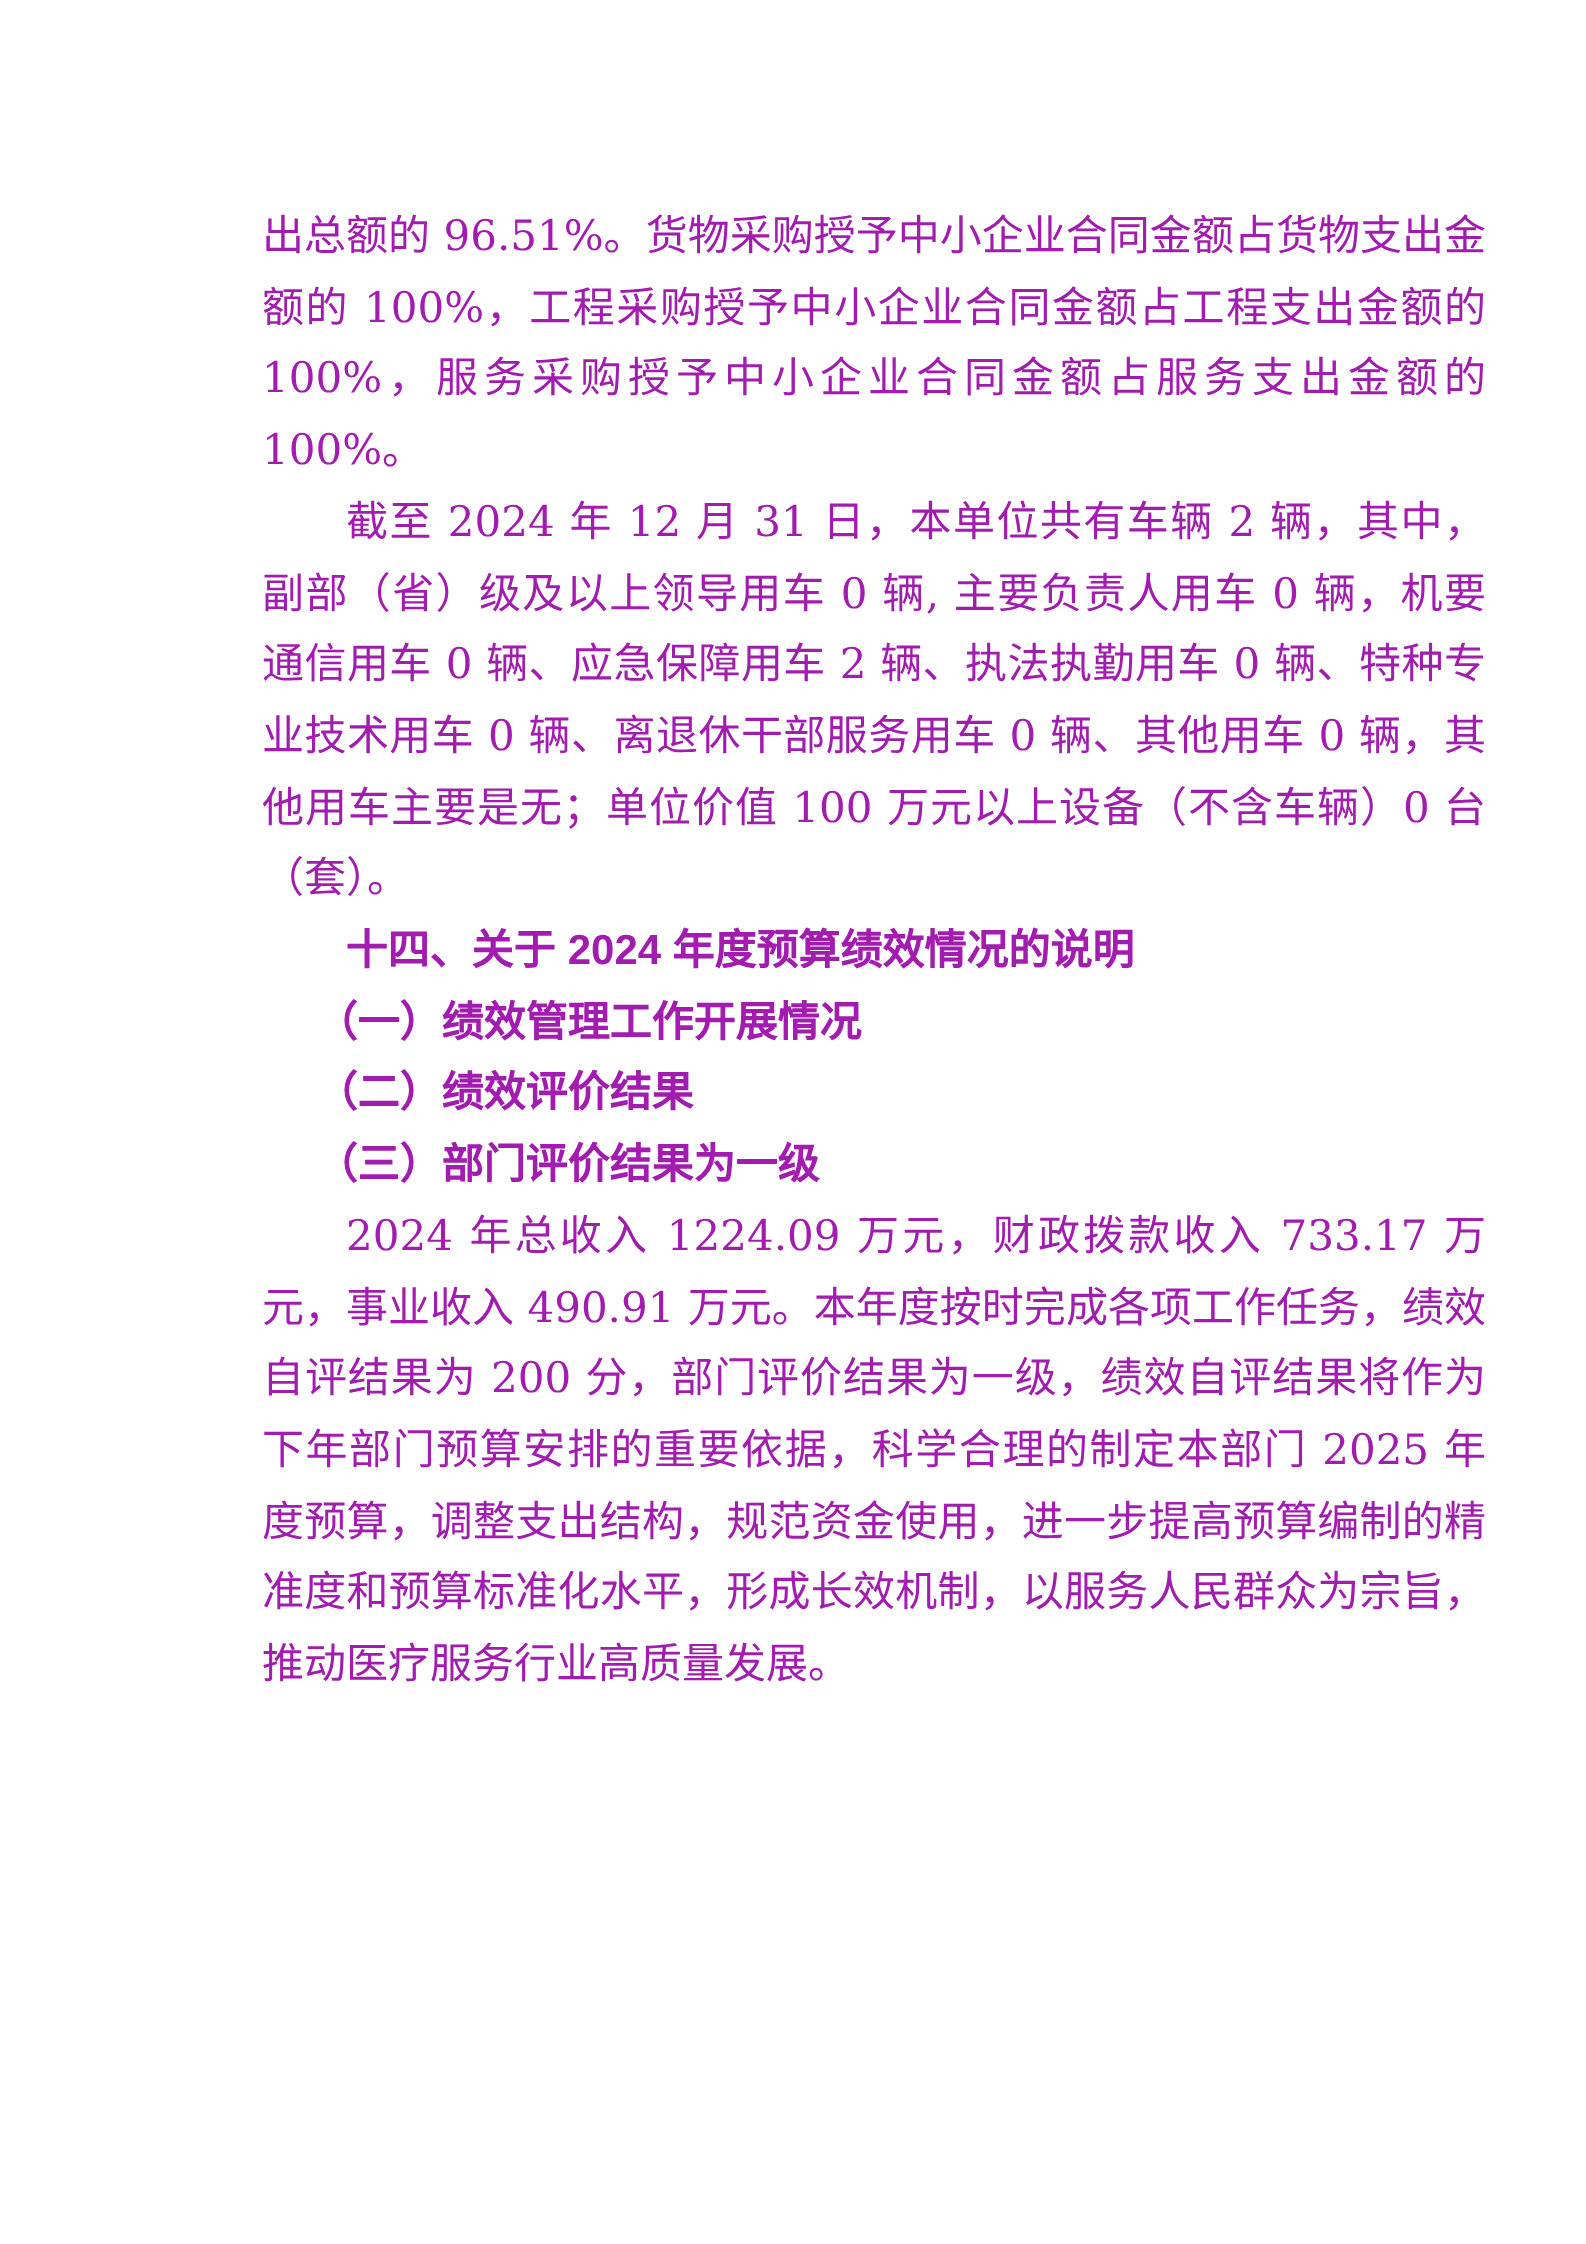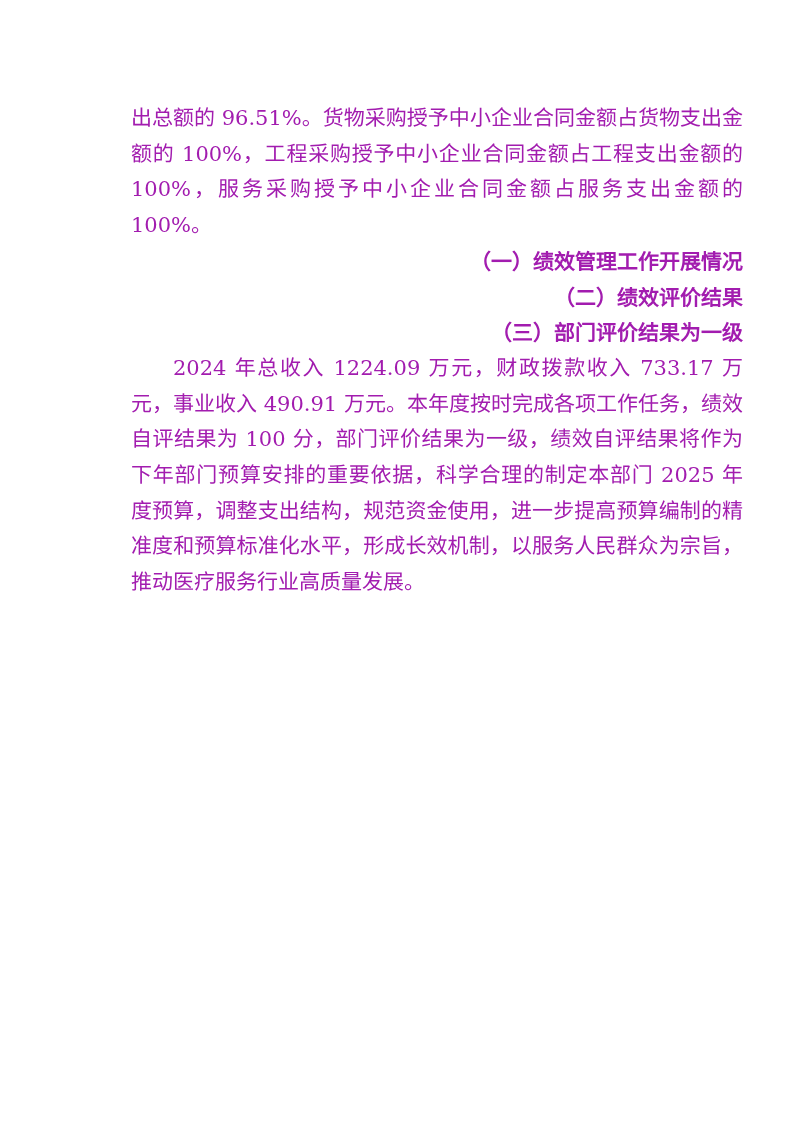--- a/index.html
+++ b/index.html
@@ -40,27 +40,29 @@
   .heading-l1 {
     font-family: "Liberation Sans", "DejaVu Sans", sans-serif;
     font-weight: 700;
     text-indent: 42px;
     text-align: left;
   }
   .heading-l2 {
     font-family: "Liberation Sans", "DejaVu Sans", sans-serif;
     font-weight: 700;
     text-indent: 27px;
-    text-align: right;
+    text-align: left;
   }
 </style>
 </head>
 <body>
 
 <div class="page">
   <main class="doc" id="doc">
       <p class="paragraph-continued">出总额的 96.51%。货物采购授予中小企业合同金额占货物支出金额的 100%，工程采购授予中小企业合同金额占工程支出金额的 100%，服务采购授予中小企业合同金额占服务支出金额的 100%。</p>
+      <p class="paragraph">截至 2024 年 12 月 31 日，本单位共有车辆 2 辆，其中，副部（省）级及以上领导用车 0 辆, 主要负责人用车 0 辆，机要通信用车 0 辆、应急保障用车 2 辆、执法执勤用车 0 辆、特种专业技术用车 0 辆、离退休干部服务用车 0 辆、其他用车 0 辆，其他用车主要是无；单位价值 100 万元以上设备（不含车辆）0 台（套）。</p>
+      <p class="heading-l1">十四、关于 2024 年度预算绩效情况的说明</p>
       <p class="heading-l2">（一）绩效管理工作开展情况</p>
       <p class="heading-l2">（二）绩效评价结果</p>
       <p class="heading-l2">（三）部门评价结果为一级</p>
-      <p class="paragraph">2024 年总收入 1224.09 万元，财政拨款收入 733.17 万元，事业收入 490.91 万元。本年度按时完成各项工作任务，绩效自评结果为 100 分，部门评价结果为一级，绩效自评结果将作为下年部门预算安排的重要依据，科学合理的制定本部门 2025 年度预算，调整支出结构，规范资金使用，进一步提高预算编制的精准度和预算标准化水平，形成长效机制，以服务人民群众为宗旨，推动医疗服务行业高质量发展。</p>
+      <p class="paragraph">2024 年总收入 1224.09 万元，财政拨款收入 733.17 万元，事业收入 490.91 万元。本年度按时完成各项工作任务，绩效自评结果为 200 分，部门评价结果为一级，绩效自评结果将作为下年部门预算安排的重要依据，科学合理的制定本部门 2025 年度预算，调整支出结构，规范资金使用，进一步提高预算编制的精准度和预算标准化水平，形成长效机制，以服务人民群众为宗旨，推动医疗服务行业高质量发展。</p>
     </main>
 </div>
 
 </body></html>

